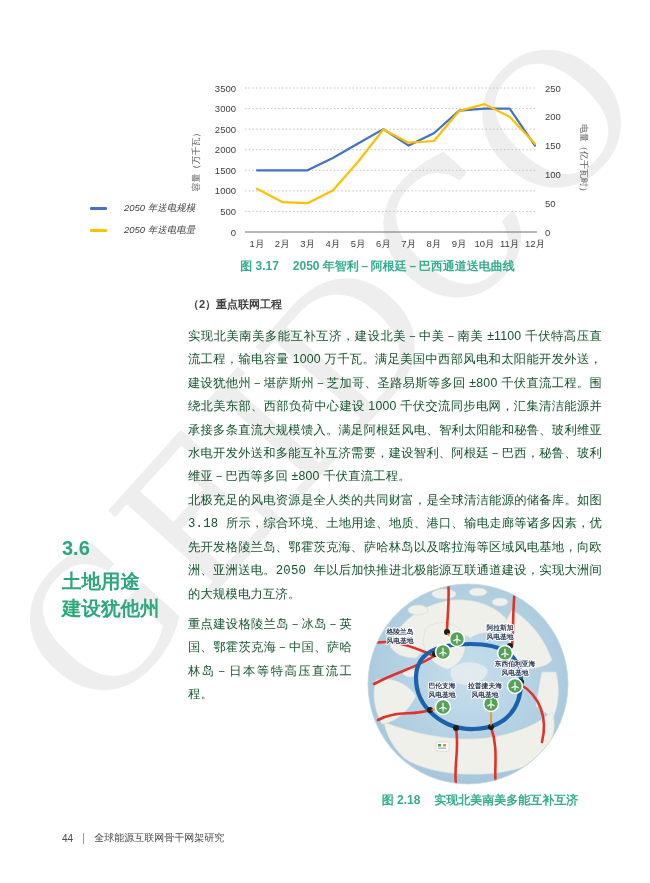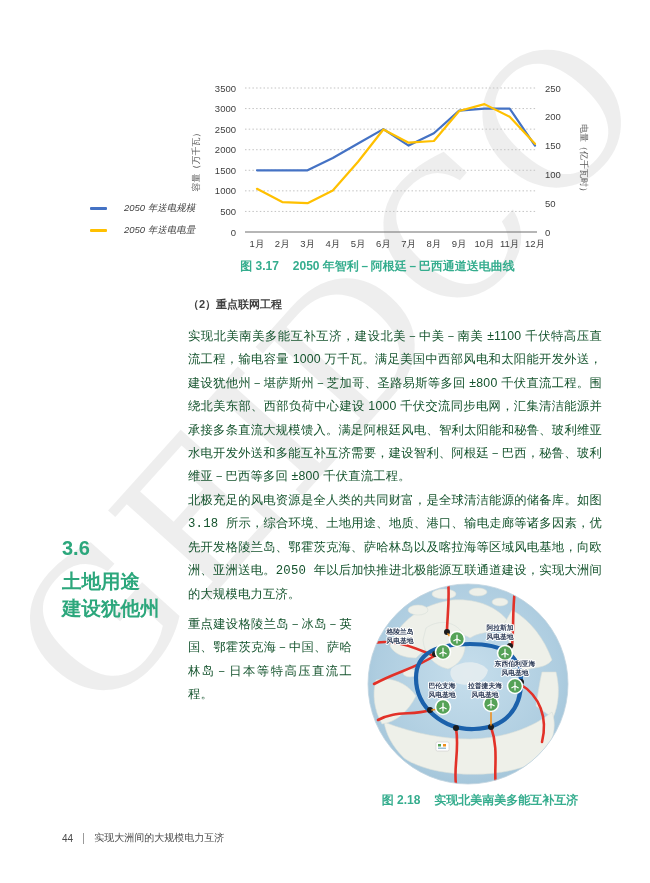--- a/index.html
+++ b/index.html
@@ -237,14 +237,14 @@
   <circle cx="108" cy="108" r="100" fill="none" stroke="#c2d4e0" stroke-width="0.8"></circle>
 </svg>
 
 <div id="caption-318" class="abs layer fig-caption">
   <span class="fig-tag">图 2.18</span><span>实现北美南美多能互补互济</span>
 </div>
 
 <div id="footer" class="abs layer">
   <span>44</span>
   <span class="divider"></span>
-  <span>实现大洲间的大规模电力互济</span>
+  <span>全球能源互联网骨干网架研究</span>
 </div>
 
 </body></html>

